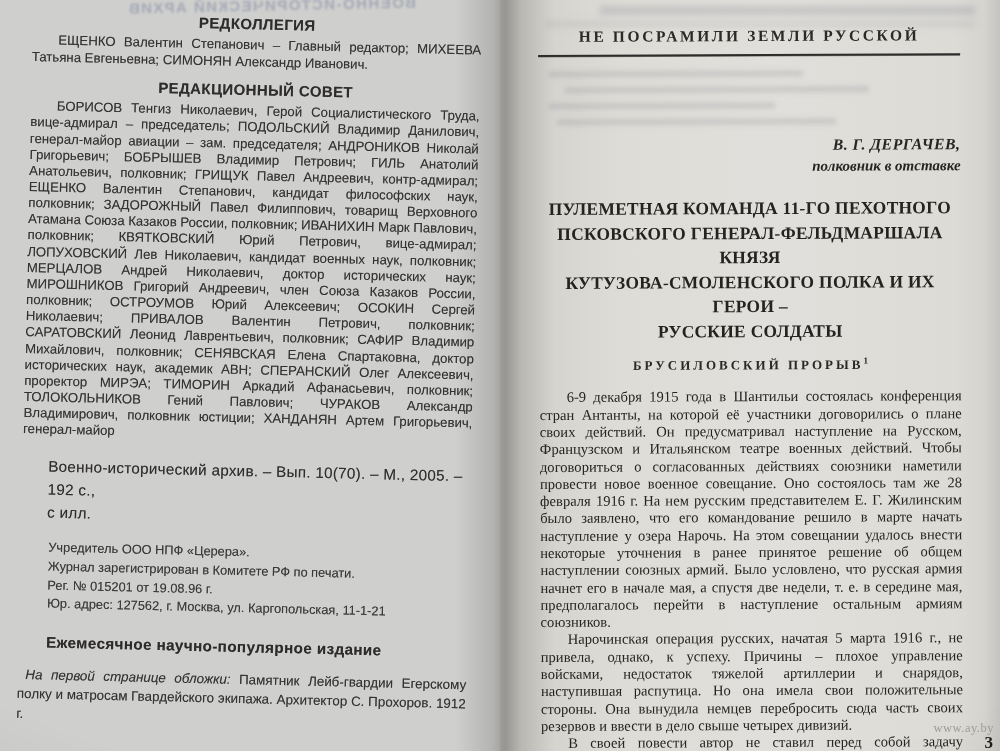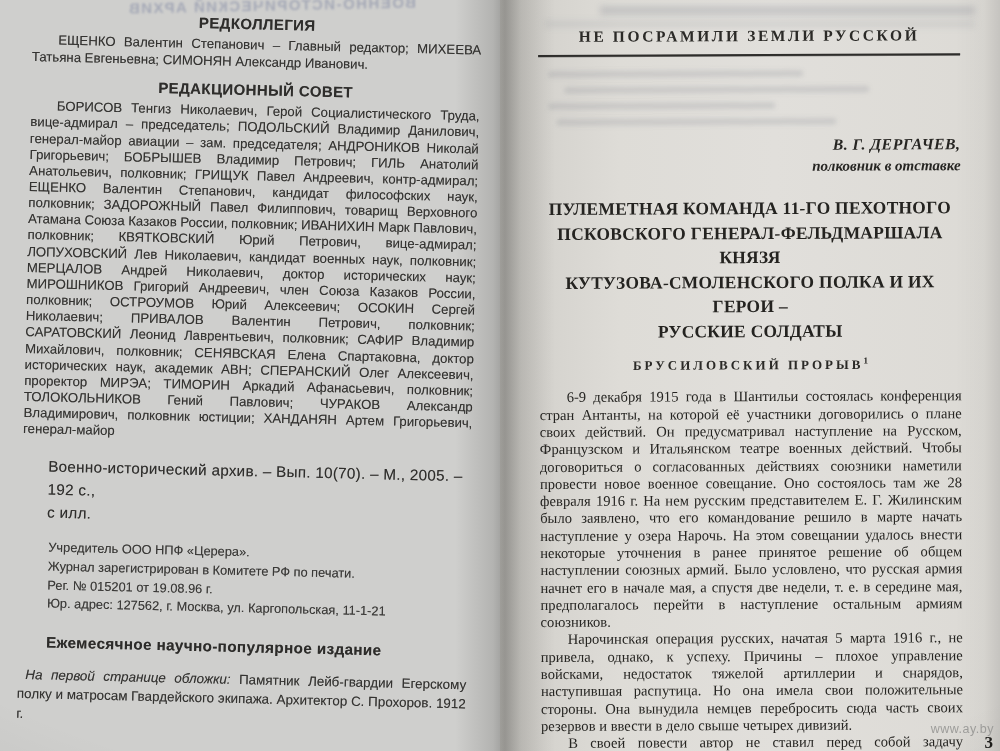--- a/index.html
+++ b/index.html
@@ -67,21 +67,21 @@
   .rp .author-name{margin-top:2px;text-align:right;font-weight:bold;font-style:italic;font-size:15.8px;letter-spacing:0.5px;}
   .rp .author-rank{margin-top:4px;text-align:right;font-weight:bold;font-style:italic;font-size:15px;}
   .rp .title{margin-top:21px;text-align:center;font-weight:bold;font-size:17.4px;line-height:24.5px;letter-spacing:0.3px;color:#242320;}
   .rp .title span{display:block;}
   .rp .subtitle{margin-top:13px;text-align:center;font-weight:bold;font-size:13px;letter-spacing:3px;color:#2a2926;}
   .rp .subtitle sup{font-size:9px;letter-spacing:0;}
   .rp .body{margin-top:15px;}
   .rp .body p{margin:0;font-size:14.6px;line-height:17.3px;text-align:justify;text-indent:27px;}
   .bleed-r1{position:absolute;left:600px;top:6px;width:375px;height:9px;background:rgba(122,127,138,0.26);filter:blur(3px);}
   .bleed-r2{position:absolute;left:545px;top:21px;width:430px;height:6px;background:rgba(122,127,138,0.15);filter:blur(3px);}
-  .watermark{position:absolute;right:6px;bottom:15px;font-size:12.5px;color:rgba(150,150,148,0.9);font-family:Liberation Sans, sans-serif;letter-spacing:0.5px;}
+  .watermark{position:absolute;right:6px;bottom:15px;font-size:12.5px;color:rgba(150,150,148,0.9);font-family:Liberation Serif, serif;letter-spacing:0.5px;}
   .page-num{position:absolute;right:7px;bottom:-2px;font-size:17px;font-weight:bold;color:#1e1d1b;font-family:"Liberation Serif",serif;}
 </style>
 </head>
 <body>
 
 <div class="photo">
 
   <div class="page-left"></div>
   <div class="page-right"></div>
 

